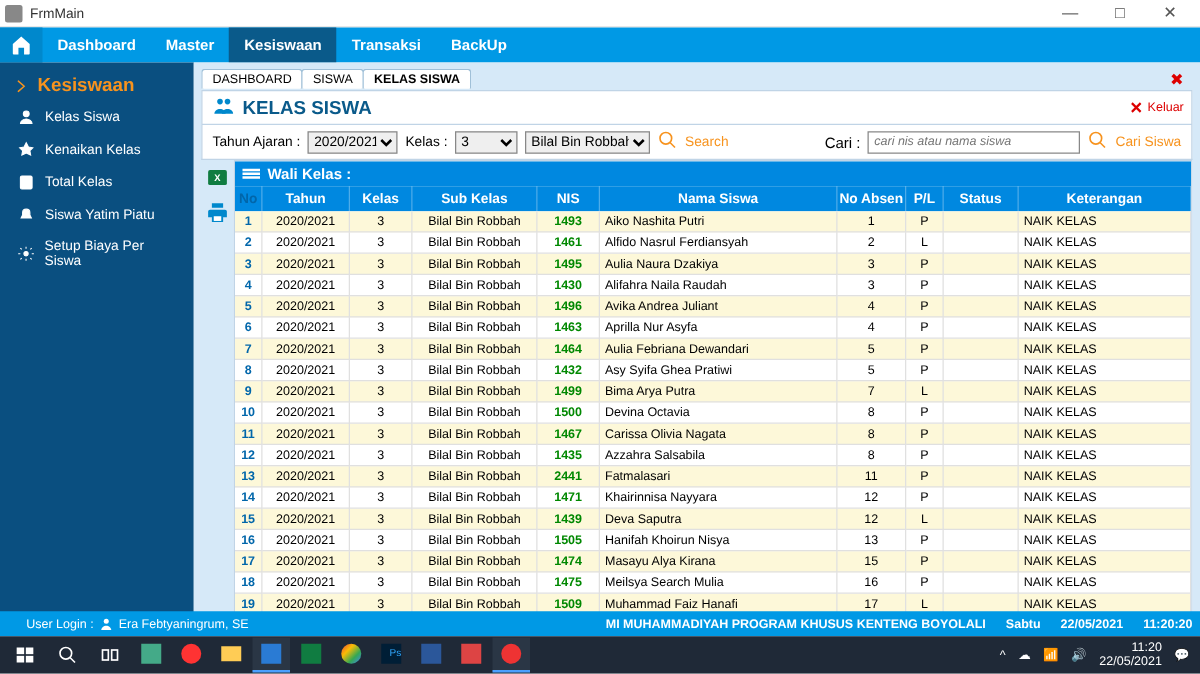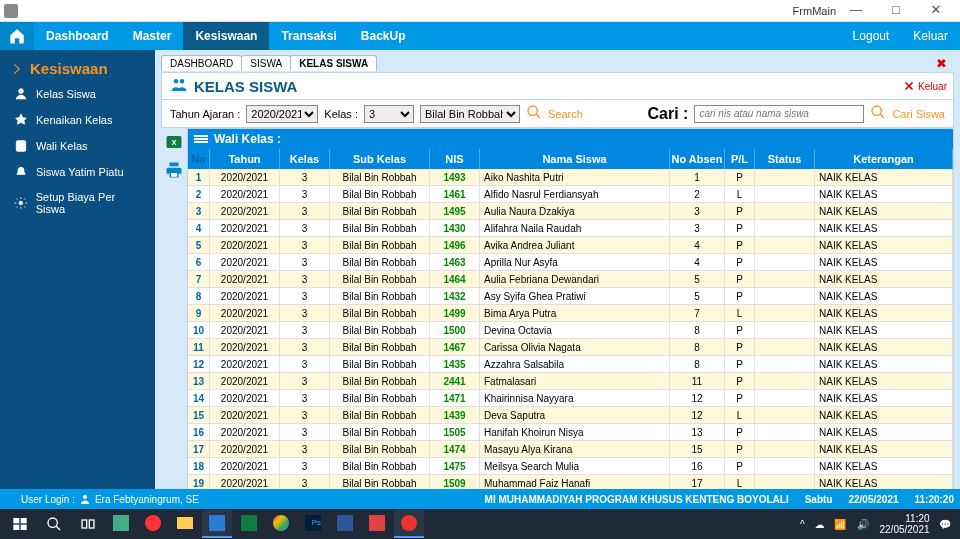--- a/index.html
+++ b/index.html
@@ -1,21 +1,21 @@
 <!DOCTYPE html>
 <html><head>
 <meta charset="utf-8">
 <style>
 * { margin:0; padding:0; box-sizing:border-box; }
 body { font-family:'Segoe UI',Tahoma,sans-serif; font-size:11px; background:#fff; width:960px; height:539px; overflow:hidden; position:relative; }
 
 
 .titlebar { height:22px; background:#fff; display:flex; align-items:center; padding:0 4px; border-bottom:1px solid #e0e0e0; }
 .titlebar .app-icon { width:14px; height:14px; background:#888; margin-right:6px; border-radius:2px; }
-.titlebar .title { font-size:11px; color:#333; flex:1;text-align:right; }
+.titlebar .title { font-size:11px; color:#333; flex:1; }
 .titlebar .winbtn { width:40px; height:22px; text-align:center; line-height:20px; font-size:13px; color:#555; cursor:pointer; }
 
 
 .topnav { height:28px; background:#0099e5; display:flex; align-items:stretch; color:#fff; }
 .topnav .home { width:34px; display:flex; align-items:center; justify-content:center; background:#0088cc; }
 .topnav .home svg { width:18px; height:18px; fill:#fff; }
 .topnav .menu { display:flex; }
 .topnav .menu .item { padding:0 12px; line-height:28px; font-size:12px; font-weight:600; cursor:pointer; }
 .topnav .menu .item.active { background:#0a5a8a; }
 .topnav .spacer { flex:1; }
@@ -48,21 +48,21 @@
 .page-head .keluar { color:#d00; font-size:10px; display:flex; align-items:center; gap:2px; }
 .page-head .keluar svg { width:14px; height:14px; fill:#d00; }
 
 
 .filter-bar { background:#fff; height:28px; display:flex; align-items:center; padding:0 8px; gap:6px; border:1px solid #c0d4e6; border-top:none; }
 .filter-bar label { font-size:11px; }
 .filter-bar select { font-size:11px; height:18px; border:1px solid #888; }
 .filter-bar .search-ico { color:#f7931e; font-size:14px; }
 .filter-bar .search-t { color:#f7931e; font-size:11px; }
 .filter-bar .gap { flex:1; }
-.filter-bar .cari-l { font-weight:700; font-size:16px; }
+.filter-bar .cari-l { font-weight:400; font-size:12px; }
 .filter-bar input.cari { width:170px; height:18px; font-size:10px; font-style:italic; color:#999; border:1px solid #888; padding:0 4px; }
 
 
 .table-wrap { display:flex; flex:1; overflow:hidden; }
 .iconcol { width:26px; display:flex; flex-direction:column; align-items:center; padding-top:4px; gap:8px; }
 .iconcol .ibtn { width:20px; height:20px; display:flex; align-items:center; justify-content:center; cursor:pointer; }
 .table-area { flex:1; background:#fff; border:1px solid #c0d4e6; display:flex; flex-direction:column; overflow:hidden; }
 
 .wali-bar { background:#0088e0; color:#fff; height:20px; display:flex; align-items:center; padding:0 6px; font-size:12px; font-weight:700; gap:6px; }
 .wali-bar .burg { display:inline-block; width:14px; }
@@ -126,21 +126,20 @@
       </svg>
   </div>
   <div class="menu" id="topmenu">
       <div class="item">Dashboard</div>
       <div class="item">Master</div>
       <div class="item active">Kesiswaan</div>
       <div class="item">Transaksi</div>
       <div class="item">BackUp</div>
     </div>
   <div class="spacer"></div>
-  <div class="right" id="topright"><div class="item">Logout</div><div class="item">Keluar</div></div>
 </div>
 
 <div class="layout">
 
   <div class="sidebar">
     <div class="heading">
       <svg viewBox="0 0 24 24">
           <path d="M8 5l8 7-8 7" stroke-linecap="round"></path>
         </svg>
       <span>Kesiswaan</span>
@@ -157,21 +156,21 @@
           <svg viewBox="0 0 24 24" fill="none" stroke="#fff" stroke-width="1.5">
             <path d="M12 2l3 6 6 1-4 4 1 6-6-3-6 3 1-6-4-4 6-1z"></path>
           </svg>
           <span>Kenaikan Kelas</span>
         </div>
         <div class="item">
           <svg viewBox="0 0 24 24" fill="none" stroke="#fff" stroke-width="1.5">
             <rect x="4" y="3" width="16" height="18" rx="2"></rect>
             <path d="M8 7h8M8 11h8M8 15h5"></path>
           </svg>
-          <span>Wali Kelas</span>
+          <span>Total Kelas</span>
         </div>
         <div class="item">
           <svg viewBox="0 0 24 24" fill="none" stroke="#fff" stroke-width="1.5">
             <path d="M12 4c-3 0-5 2-5 5v3l-2 4h14l-2-4v-3c0-3-2-5-5-5z"></path>
           </svg>
           <span>Siswa Yatim Piatu</span>
         </div>
         <div class="item">
           <svg viewBox="0 0 24 24" fill="none" stroke="#fff" stroke-width="1.5">
             <circle cx="12" cy="12" r="3"></circle>

